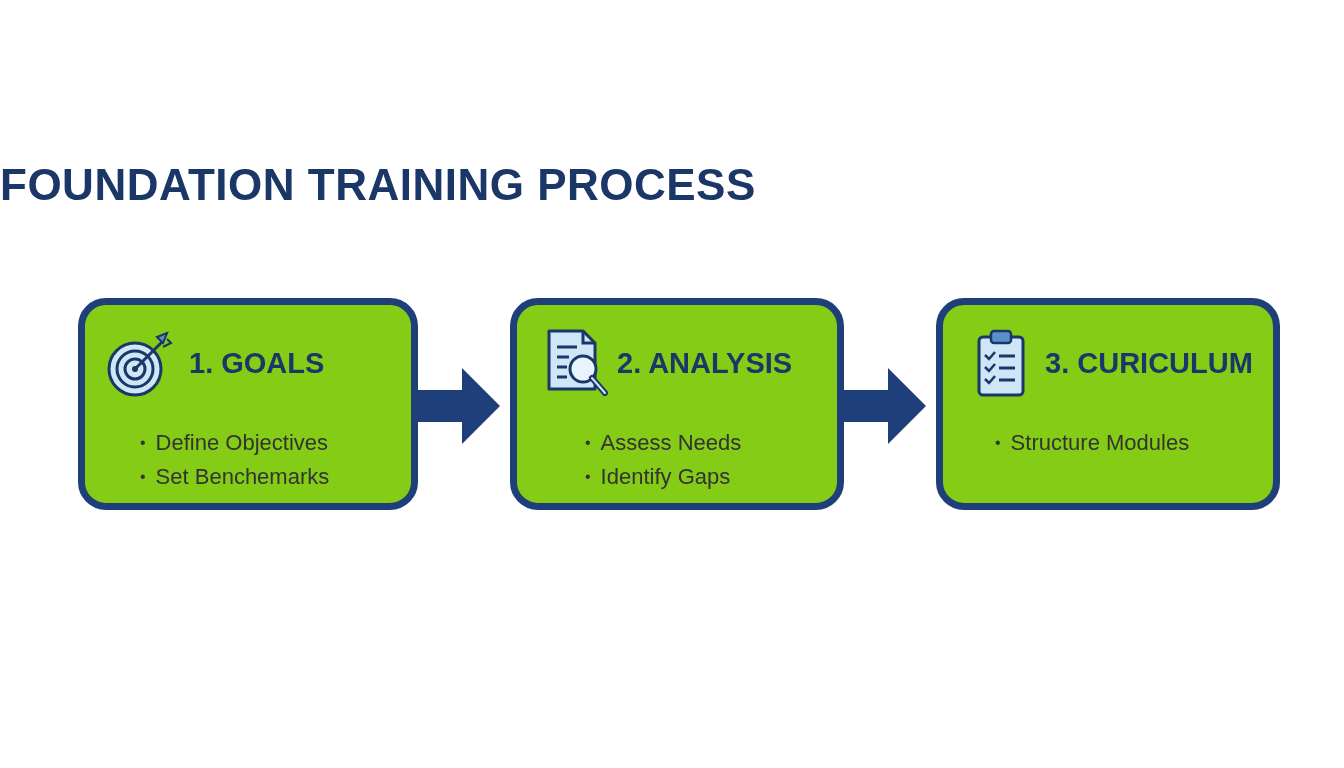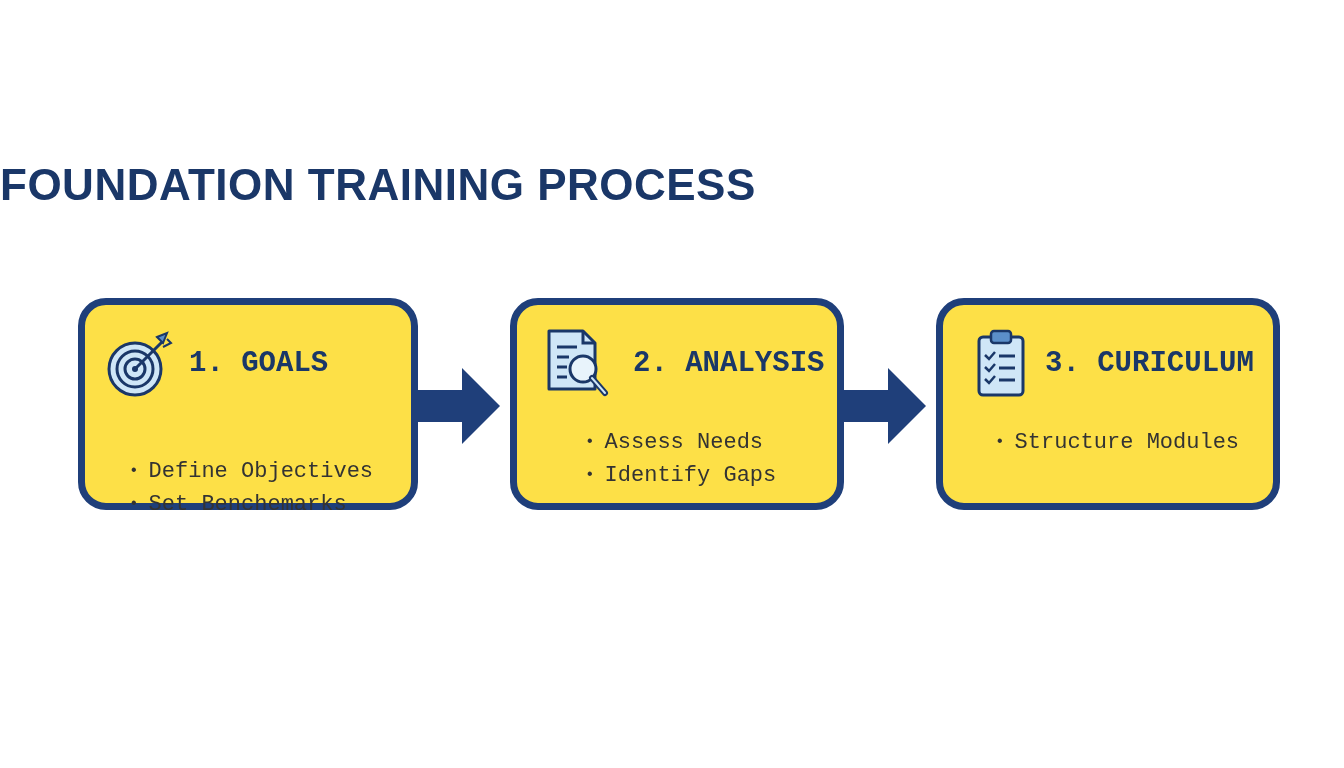--- a/index.html
+++ b/index.html
@@ -1,21 +1,21 @@
 <!DOCTYPE html>
 <html><head>
 <meta charset="utf-8">
 <style>
   html, body { margin:0; padding:0; }
   body { width:1344px; height:768px; background:#ffffff; position:relative; overflow:hidden;
          font-family:"Liberation Sans", "DejaVu Sans", sans-serif; }
   .title { position:absolute; left:0; width:1344px; top:160px; 
            font-size:44px; font-weight:bold; color:#1a3768; letter-spacing:0.5px; }
   .card { position:absolute; top:298px; height:212px; box-sizing:border-box;
-          border:7px solid #1f3f7a; border-radius:28px; background:#fde047;font-family:Liberation Mono, monospace; }
+          border:7px solid #1f3f7a; border-radius:28px; background:#84cc16; }
   .card .head { position:absolute; top:22px; left:20px; right:10px; height:72px; display:flex; align-items:center; }
   .card .icon { width:72px; height:72px; flex:0 0 72px; }
   .card .label { font-size:29px; font-weight:bold; color:#1a3768; margin-left:12px; white-space:nowrap; }
   .card ul { position:absolute; top:122px; left:60px; margin:0; padding:0; list-style:none; }
   .card li { font-size:22px; color:#333; line-height:32px; }
   .card li::before { content:"•"; margin-right:10px; font-size:16px; position:relative; top:-2px; }
   .arrow { position:absolute; top:368px; width:84px; height:76px; }
 </style>
 </head>
 <body>
@@ -28,21 +28,21 @@
       <circle cx="30" cy="42" r="26" fill="#cfe6f7" stroke="#1a3768" stroke-width="3"></circle>
       <circle cx="30" cy="42" r="18" fill="#cfe6f7" stroke="#1a3768" stroke-width="3"></circle>
       <circle cx="30" cy="42" r="10" fill="#cfe6f7" stroke="#1a3768" stroke-width="3"></circle>
       <circle cx="30" cy="42" r="3" fill="#1a3768"></circle>
       <line x1="30" y1="42" x2="58" y2="14" stroke="#1a3768" stroke-width="3"></line>
       <path d="M52 10 L62 6 L58 16 Z" fill="#5b8fc9" stroke="#1a3768" stroke-width="2"></path>
       <path d="M58 20 L66 16 L62 12" fill="none" stroke="#1a3768" stroke-width="2"></path>
     </svg>
     <span class="label">1. GOALS</span>
   </div>
-  <ul style="left:44px;margin-top:29px;">
+  <ul style="left:55px;">
     <li>Define Objectives</li>
     <li>Set Benchemarks</li>
   </ul>
 </div>
 
 <svg class="arrow" style="left:416px;" viewBox="0 0 84 76">
   <path d="M0 22 L46 22 L46 0 L84 38 L46 76 L46 54 L0 54 Z" fill="#1f3f7a"></path>
 </svg>
 
 <div class="card" style="left:510px; width:334px;">
@@ -51,21 +51,21 @@
       <path d="M6 4 L40 4 L52 16 L52 62 L6 62 Z" fill="#cfe6f7" stroke="#1a3768" stroke-width="3" stroke-linejoin="round"></path>
       <path d="M40 4 L40 16 L52 16" fill="none" stroke="#1a3768" stroke-width="3"></path>
       <line x1="14" y1="20" x2="34" y2="20" stroke="#1a3768" stroke-width="3"></line>
       <line x1="14" y1="30" x2="26" y2="30" stroke="#1a3768" stroke-width="3"></line>
       <line x1="14" y1="40" x2="24" y2="40" stroke="#1a3768" stroke-width="3"></line>
       <line x1="14" y1="50" x2="24" y2="50" stroke="#1a3768" stroke-width="3"></line>
       <circle cx="40" cy="42" r="13" fill="#e8f3fb" stroke="#1a3768" stroke-width="3"></circle>
       <line x1="49" y1="51" x2="62" y2="66" stroke="#1a3768" stroke-width="6" stroke-linecap="round"></line>
       <line x1="49" y1="51" x2="62" y2="66" stroke="#cfe6f7" stroke-width="2" stroke-linecap="round"></line>
     </svg>
-    <span class="label" style="margin-left:18px;">2. ANALYSIS</span>
+    <span class="label" style="margin-left:2px;">2. ANALYSIS</span>
   </div>
   <ul style="left:68px;">
     <li>Assess Needs</li>
     <li>Identify Gaps</li>
   </ul>
 </div>
 
 <svg class="arrow" style="left:842px;" viewBox="0 0 84 76">
   <path d="M0 22 L46 22 L46 0 L84 38 L46 76 L46 54 L0 54 Z" fill="#1f3f7a"></path>
 </svg>

